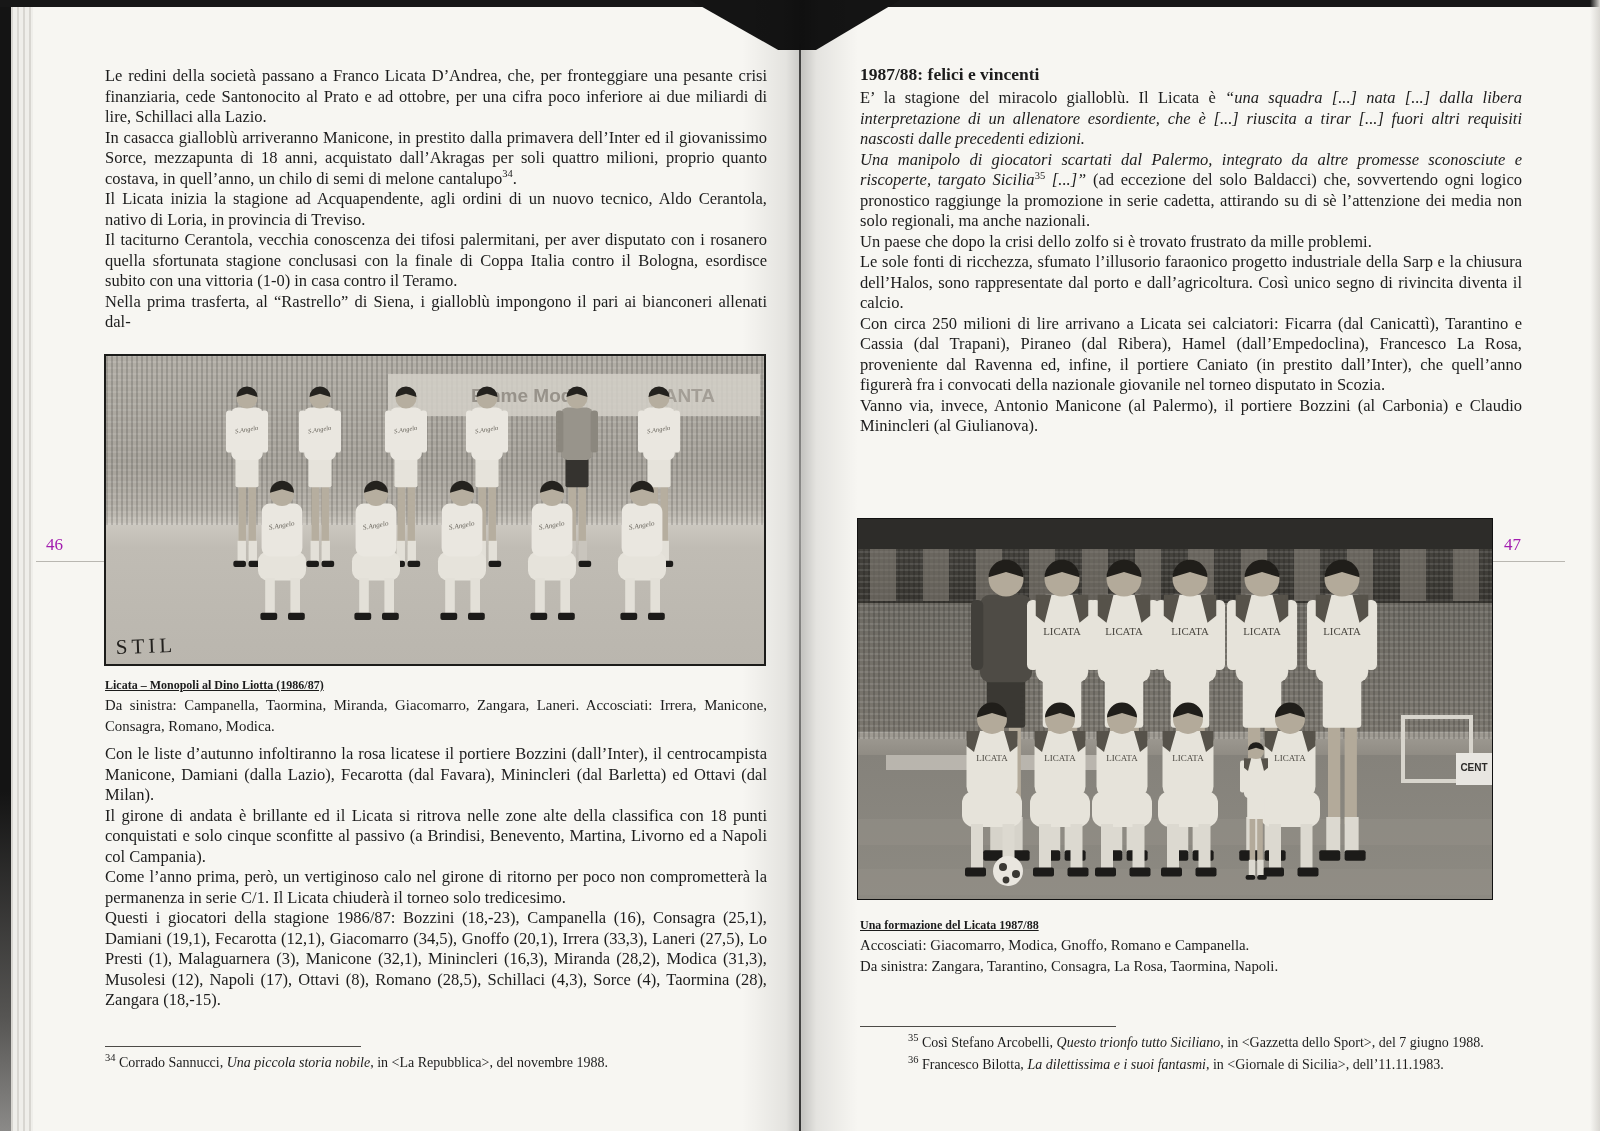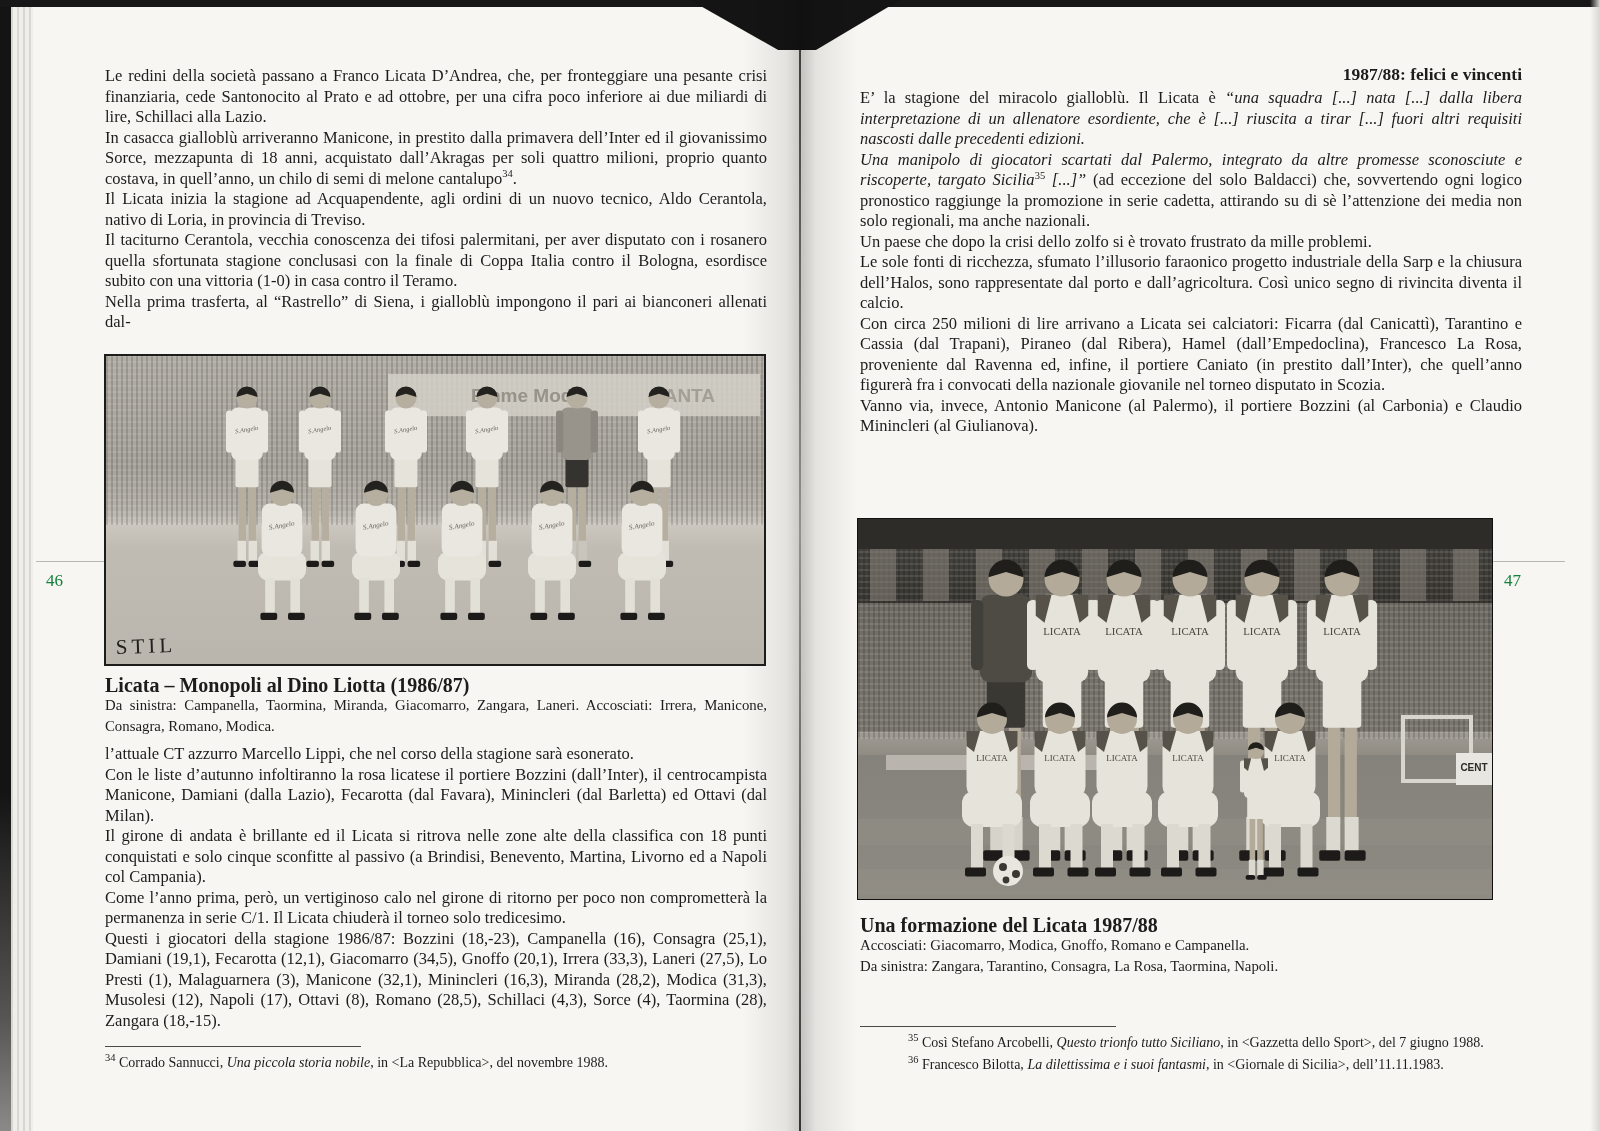--- a/index.html
+++ b/index.html
@@ -17,25 +17,25 @@
   .edge-right{left:1590px;top:0;width:10px;height:1131px;
         background:linear-gradient(90deg,rgba(0,0,0,0),#d9d7d2);}
   .gutter{left:742px;top:0;width:116px;height:1131px;
         background:linear-gradient(90deg,rgba(0,0,0,0) 0%,rgba(0,0,0,.08) 38%,rgba(0,0,0,.20) 52%,rgba(0,0,0,.08) 64%,rgba(0,0,0,0) 100%);}
   .gutter-line{left:799px;top:44px;width:2px;height:1087px;
         background:linear-gradient(180deg,rgba(15,15,15,.75),rgba(15,15,15,.3) 45%,rgba(15,15,15,.8));}
   
   .body-text p{margin:0;text-align:justify;font-size:16.5px;line-height:20.5px;}
   .body-text sup,.footnotes sup{font-size:10.5px;line-height:0;margin-top:40px;}
   .heading{font-weight:bold;font-size:17.5px;}
-  .caption-title{font-weight:bold;font-size:20px;line-height:19px;}
+  .caption-title{font-weight:bold;font-size:12px;line-height:19px;text-decoration:underline;}
   .caption-body{font-size:14.8px;line-height:21px;text-align:justify;}
   .footnote-rule{height:0;border-top:1.4px solid #4c4a47;width:256px;}
   .footnotes p{margin:0;font-size:14px;line-height:21.5px;}
-  .pagenum{font-size:17px;color:#15803d;margin-top:36px;}
+  .pagenum{font-size:17px;color:#a21caf;}
   .pagenum-rule{height:1px;background:#b9b7b1;}
   
   .photo{box-sizing:border-box;overflow:hidden;}
   .photo-left{left:104px;top:354px;width:662px;height:312px;border:2px solid #1c1c1a;
         background:linear-gradient(180deg,#b2aea6 0%,#a7a39b 36%,#b6b2aa 50%,#cbc7bf 55%,#c0bcb4 62%,#bab6ae 100%);}
   .photo-right{left:857px;top:518px;width:636px;height:382px;border:1px solid #111;
         background:linear-gradient(180deg,#2d2c29 0%,#2d2c29 8%,#45433e 8%,#393732 22%,#6e6b64 22%,#7b776f 56%,#a09c94 56%,#908c84 62%,#85827b 62%,#8d8a82 100%);}
   .speckle{left:0;top:0;width:100%;pointer-events:none;
         background-image:repeating-linear-gradient(90deg,rgba(0,0,0,.14) 0 2px,rgba(0,0,0,0) 2px 5px),
                          repeating-linear-gradient(0deg,rgba(255,255,255,.10) 0 2px,rgba(0,0,0,0) 2px 6px);}
@@ -218,36 +218,35 @@
         <text x="10" y="298" font-size="21" letter-spacing="4" fill="#23211e" transform="rotate(-2 10 298)" font-family="Liberation Serif, serif">STIL</text>
       </svg>
   </div>
 
   <div class="abs" style="left:105px;top:676px;width:662px;">
     <div class="caption-title">Licata – Monopoli al Dino Liotta (1986/87)</div>
     <div class="caption-body">Da sinistra: Campanella, Taormina, Miranda, Giacomarro, Zangara, Laneri. Accosciati: Irrera, Manicone, Consagra, Romano, Modica.</div>
   </div>
 
   <div class="abs body-text" style="left:105px;top:744px;width:662px;">
-      <p><span>l’attuale CT azzurro Marcello Lippi, che nel corso della stagione sarà esonerato.</span></p>
       <p><span>Con le liste d’autunno infoltiranno la rosa licatese il portiere Bozzini (dall’Inter), il centrocampista Manicone, Damiani (dalla Lazio), Fecarotta (dal Favara), Minincleri (dal Barletta) ed Ottavi (dal Milan).</span></p>
       <p><span>Il girone di andata è brillante ed il Licata si ritrova nelle zone alte della classifica con 18 punti conquistati e solo cinque sconfitte al passivo (a Brindisi, Benevento, Martina, Livorno ed a Napoli col Campania).</span></p>
       <p><span>Come l’anno prima, però, un vertiginoso calo nel girone di ritorno per poco non comprometterà la permanenza in serie C/1. Il Licata chiuderà il torneo solo tredicesimo.</span></p>
       <p><span>Questi i giocatori della stagione 1986/87: Bozzini (18,-23), Campanella (16), Consagra (25,1), Damiani (19,1), Fecarotta (12,1), Giacomarro (34,5), Gnoffo (20,1), Irrera (33,3), Laneri (27,5), Lo Presti (1), Malaguarnera (3), Manicone (32,1), Minincleri (16,3), Miranda (28,2), Modica (31,3), Musolesi (12), Napoli (17), Ottavi (8), Romano (28,5), Schillaci (4,3), Sorce (4), Taormina (28), Zangara (18,-15).</span></p>
     </div>
 
   <div class="abs footnote-rule" style="left:105px;top:1046px;"></div>
   <div class="abs footnotes" style="left:105px;top:1052px;width:662px;">
       <p><sup>34</sup><span> Corrado Sannucci, </span><em>Una piccola storia nobile</em><span>, in &lt;La Repubblica&gt;, del novembre 1988.</span></p>
     </div>
 
   <div class="abs pagenum" style="left:1504px;top:535px;">47</div>
   <div class="abs pagenum-rule" style="left:1480px;top:561px;width:85px;"></div>
 
-  <div class="abs heading" style="left:860px;top:64px;width:662px;text-align:right;">1987/88: felici e vincenti</div>
+  <div class="abs heading" style="left:860px;top:64px;width:662px;">1987/88: felici e vincenti</div>
 
   <div class="abs body-text" style="left:860px;top:88px;width:662px;">
       <p><span>E’ la stagione del miracolo gialloblù. Il Licata è </span><em>“una squadra [...] nata [...] dalla libera interpretazione di un allenatore esordiente, che è [...] riuscita a tirar [...] fuori altri requisiti nascosti dalle precedenti edizioni.</em></p>
       <p><em>Una manipolo di giocatori scartati dal Palermo, integrato da altre promesse sconosciute e riscoperte, targato Sicilia</em><sup>35</sup><em> [...]”</em><span> (ad eccezione del solo Baldacci) che, sovvertendo ogni logico pronostico raggiunge la promozione in serie cadetta, attirando su di sè l’attenzione dei media non solo regionali, ma anche nazionali.</span></p>
       <p><span>Un paese che dopo la crisi dello zolfo si è trovato frustrato da mille problemi.</span></p>
       <p><span>Le sole fonti di ricchezza, sfumato l’illusorio faraonico progetto industriale della Sarp e la chiusura dell’Halos, sono rappresentate dal porto e dall’agricoltura. Così unico segno di rivincita diventa il calcio.</span></p>
       <p><span>Con circa 250 milioni di lire arrivano a Licata sei calciatori: Ficarra (dal Canicattì), Tarantino e Cassia (dal Trapani), Piraneo (dal Ribera), Hamel (dall’Empedoclina), Francesco La Rosa, proveniente dal Ravenna ed, infine, il portiere Caniato (in prestito dall’Inter), che quell’anno figurerà fra i convocati della nazionale giovanile nel torneo disputato in Scozia.</span></p>
       <p><span>Vanno via, invece, Antonio Manicone (al Palermo), il portiere Bozzini (al Carbonia) e Claudio Minincleri (al Giulianova).</span></p>
     </div>
 

